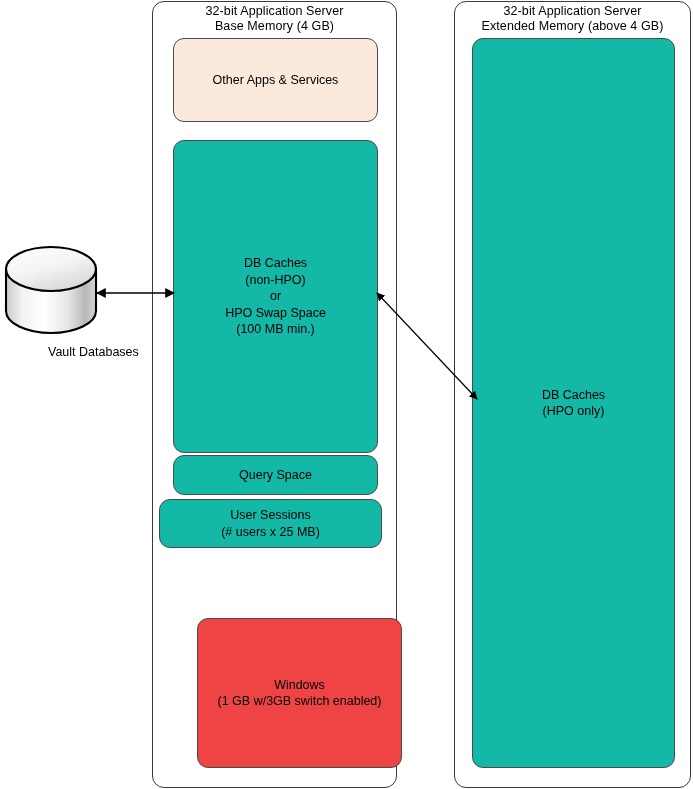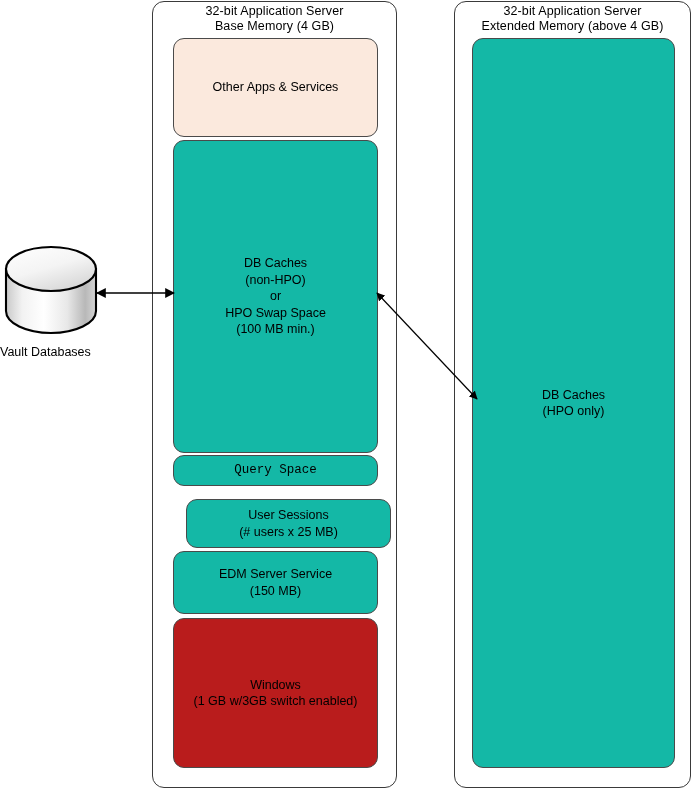--- a/index.html
+++ b/index.html
@@ -52,32 +52,33 @@
     text-align: center;
   }
   .block-label {
     font-size: 12.5px;
     line-height: 16.5px;
     white-space: pre-line;
     color: #000;
   }
   .fill-orange { background: #fbe9dd; }
   .fill-blue   { background: #14b8a6; }
-  .fill-white  { background: #b91c1c; }
+  .fill-white  { background: #ef4444; margin-left: 24px; }
 
   
   .cylinder {
     position: absolute;
   }
   .cyl-caption {
     position: absolute;
     text-align: left;
     font-size: 12.5px;
     line-height: 15px;
     white-space: nowrap;
+    padding-left: 48px;
   }
 
   
   .arrows {
     position: absolute;
     left: 0;
     top: 0;
     width: 693px;
     height: 789px;
     pointer-events: none;
@@ -111,45 +112,41 @@
       <ellipse cx="49" cy="28" rx="45" ry="22" fill="url(#cylTopGrad)" stroke="#000000" stroke-width="2.1"></ellipse>
     </svg>
   </div>
   <div class="cyl-caption" style="left:0px; top:345px; width:140px;">Vault Databases</div>
 
   <div class="panel" style="left:152px; top:1px; width:245px; height:787px;">
   </div>
   <div class="panel-title" style="left:152px; top:4px; width:245px;">32-bit Application Server
 Base Memory (4 GB)</div>
 
-  <div class="block fill-orange" style="left:173px; top:38px; width:205px; height:99px;">
+  <div class="block fill-orange" style="left:173px; top:38px; width:205px; height:84px;">
     <span class="block-label">Other Apps &amp; Services</span>
   </div>
 
   <div class="block fill-blue" style="left:173px; top:140px; width:205px; height:313px;">
     <span class="block-label">DB Caches
 (non-HPO)
 or
 HPO Swap Space
 (100 MB min.)</span>
   </div>
 
-  <div class="block fill-blue" style="left:173px; top:455px; width:205px; height:31px;font-family:Liberation Mono, monospace;">
+  <div class="block fill-blue" style="left:173px; top:455px; width:205px; height:40px;">
     <span class="block-label">Query Space</span>
   </div>
 
-  <div class="block fill-blue" style="left:186px; top:499px; width:205px; height:49px;">
+  <div class="block fill-blue" style="left:159px; top:499px; width:223px; height:49px;">
     <span class="block-label">User Sessions
 (# users x 25 MB)</span>
   </div>
 
-  <div class="block fill-blue" style="left:173px; top:551px; width:205px; height:63px;">
-    <span class="block-label">EDM Server Service
-(150 MB)</span>
-  </div>
 
   <div class="block fill-white" style="left:173px; top:618px; width:205px; height:150px;">
     <span class="block-label">Windows
 (1 GB w/3GB switch enabled)</span>
   </div>
 
   <div class="panel" style="left:454px; top:1px; width:237px; height:787px;">
   </div>
   <div class="panel-title" style="left:448px; top:4px; width:249px;">32-bit Application Server
 Extended Memory (above 4 GB)</div>

